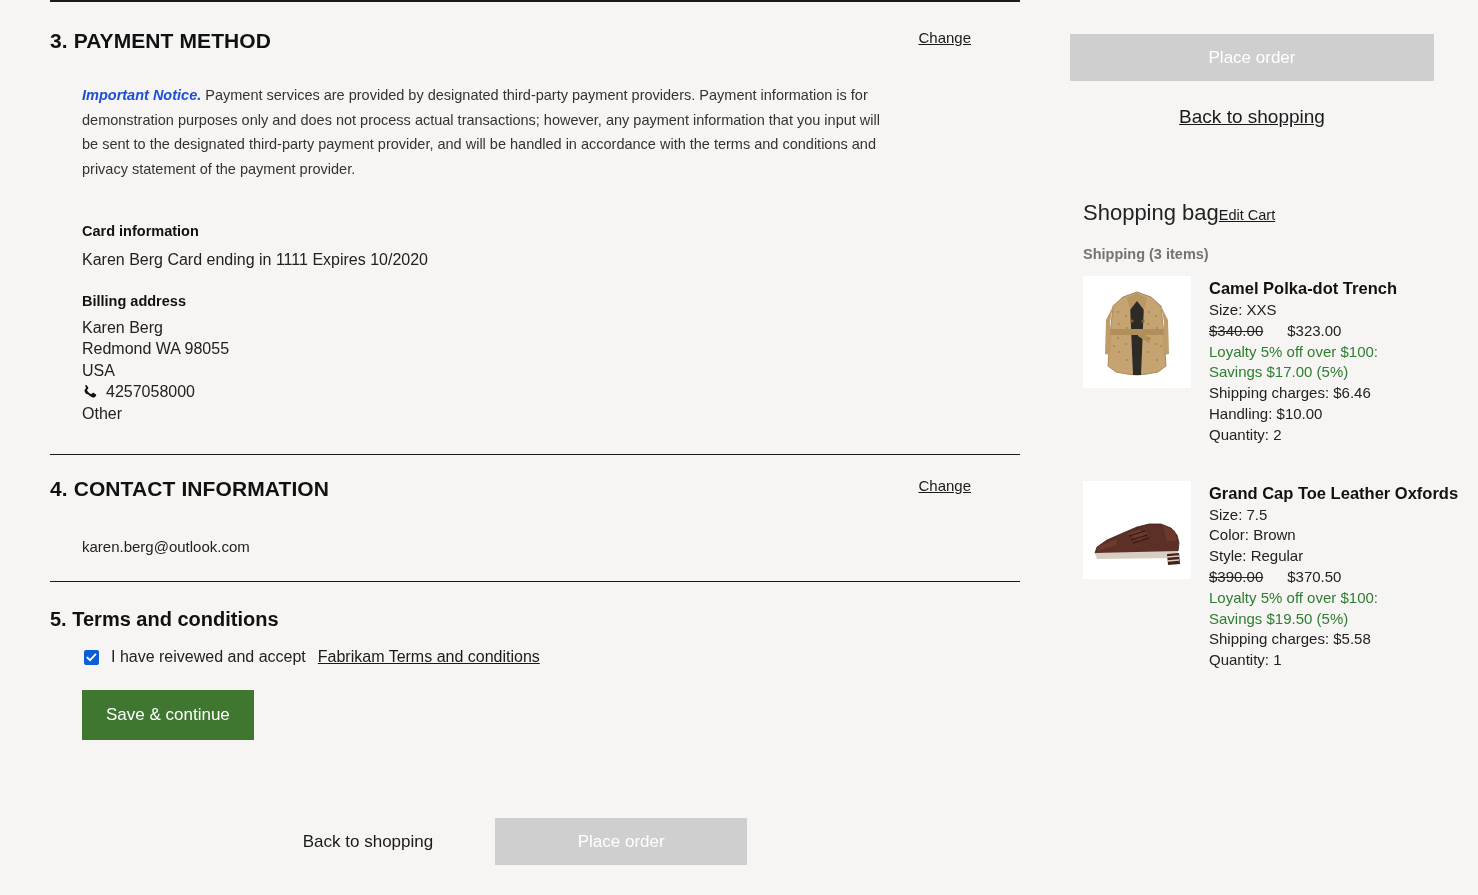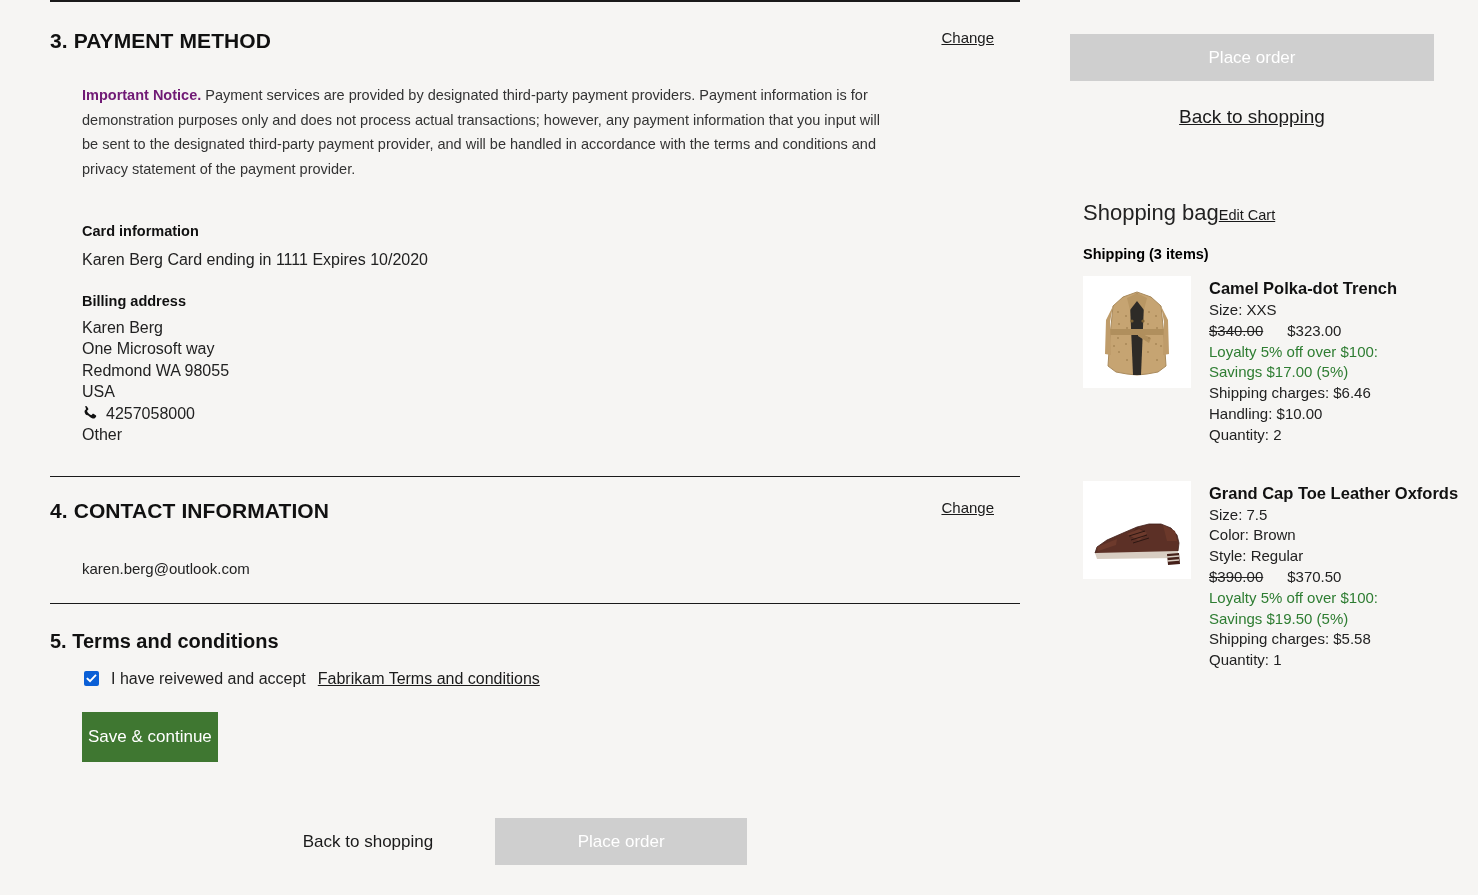--- a/index.html
+++ b/index.html
@@ -25,29 +25,29 @@
   }
   .sec-title-caps {
     font-size: 21px; font-weight: bold; letter-spacing: .1px;
     color: #111; margin: 0;
   }
   .sec-title-mixed {
     font-size: 20px; font-weight: bold; color: #111; margin: 0;
   }
   .change-link {
     font-size: 15px; color: #1a1a1a; text-decoration: underline;
-    cursor: pointer; white-space: nowrap; margin-right: 26px;
+    cursor: pointer; white-space: nowrap; margin-right: 49px;
   }
 
   .notice {
     margin: 0; padding: 0 60px 0 82px;
     font-size: 14.5px; line-height: 24.5px; color: #333;
     max-width: 960px;
   }
-  .notice b { color: #701a75; font-weight: bold; }
+  .notice b { color: #1d4ed8; font-weight: bold; font-style: italic; }
 
   .sub-label {
     font-size: 14.5px; font-weight: bold; color: #111;
     padding-left: 82px; margin: 0;
   }
   .sub-text {
     font-size: 16px; color: #222; padding-left: 82px; margin: 0;
     line-height: 21.5px;
   }
   .addr-line { font-size: 16px; color: #222; line-height: 21.5px; }
@@ -65,21 +65,21 @@
     width: 15px; height: 15px; background: #0a5fd6; border-radius: 2px;
     display: inline-flex; align-items: center; justify-content: center;
     flex: none; cursor: pointer;
   }
   .cbox svg { display: block; }
   .terms-link { text-decoration: underline; color: #1a1a1a; cursor: pointer; }
 
   .save-btn {
     margin-left: 82px; background: #3f7731; color: #fff;
     border: none; font-family: inherit; font-size: 17px;
-    padding: 15px 6px; cursor: pointer; display: inline-block;
+    padding: 15px 24px; cursor: pointer; display: inline-block;
   }
 
   
   .bottombar {
     position: absolute; left: 0; top: 818px; width: 1050px;
     display: flex; align-items: center; justify-content: center; gap: 62px;
   }
   .back-plain { font-size: 17px; color: #1a1a1a; cursor: pointer; }
   .place-order-sm {
     width: 252px; height: 47px; background: #cfcfcf; color: #fff;
@@ -99,21 +99,21 @@
   .back-underline {
     font-size: 19px; color: #1a1a1a; text-decoration: underline; cursor: pointer;
   }
 
   .bag-head {
     display: flex; align-items: baseline; 
     margin: 72px 44px 0 23px;
   }
   .bag-title { font-size: 22px; color: #222; }
   .edit-cart { font-size: 14.5px; color: #1a1a1a; text-decoration: underline; cursor: pointer; }
-  .shipping-count { font-size: 14.5px; font-weight: bold; color: #000000; margin: 20px 0 0 23px; }
+  .shipping-count { font-size: 14.5px; font-weight: bold; color: #737373; margin: 20px 0 0 23px; }
 
   .cart-item { display: flex; gap: 18px; margin: 13px 0 0 23px; }
   .thumb {
     width: 108px; flex: none; background: #fff; position: relative; overflow: hidden;
   }
   .thumb.coat { height: 112px; }
   .thumb.shoe { height: 98px; }
   .thumb svg { display: block; width: 100%; height: 100%; }
 
   .item-info { flex: 1; min-width: 0; }
@@ -144,21 +144,20 @@
 
       <div style="margin-top:42px;">
         <p class="sub-label">Card information</p>
         <p class="sub-text" style="margin-top:10px;">Karen Berg   Card ending in 1111   Expires 10/2020</p>
       </div>
 
       <div style="margin-top:22px;">
         <p class="sub-label">Billing address</p>
         <div class="sub-text" style="margin-top:8px;">
           <div class="addr-line">Karen Berg</div>
-          <div class="addr-line">One Microsoft way</div>
           <div class="addr-line">Redmond WA   98055</div>
           <div class="addr-line">USA</div>
           <div class="addr-line phone-row">
             <span class="phone-ico">
               <svg viewBox="0 0 16 16" width="16" height="16" aria-hidden="true">
                 <path fill="#111" d="M3.2 1.3c.5-.5 1.3-.4 1.7.2l1.3 1.9c.3.5.2 1.1-.2 1.5l-.8.7c-.2.2-.2.4-.1.6.3.7.9 1.6 1.6 2.3.7.7 1.6 1.3 2.3 1.6.2.1.5.1.6-.1l.7-.8c.4-.4 1-.5 1.5-.2l1.9 1.3c.6.4.7 1.2.2 1.7l-.9.9c-.6.6-1.5.8-2.3.5-1.5-.5-3.3-1.7-4.8-3.2C4.4 10.7 3.2 8.9 2.7 7.4c-.3-.8-.1-1.7.5-2.3l.9-.9z"></path>
               </svg>
             </span>
             <span>4257058000</span>
           </div>

